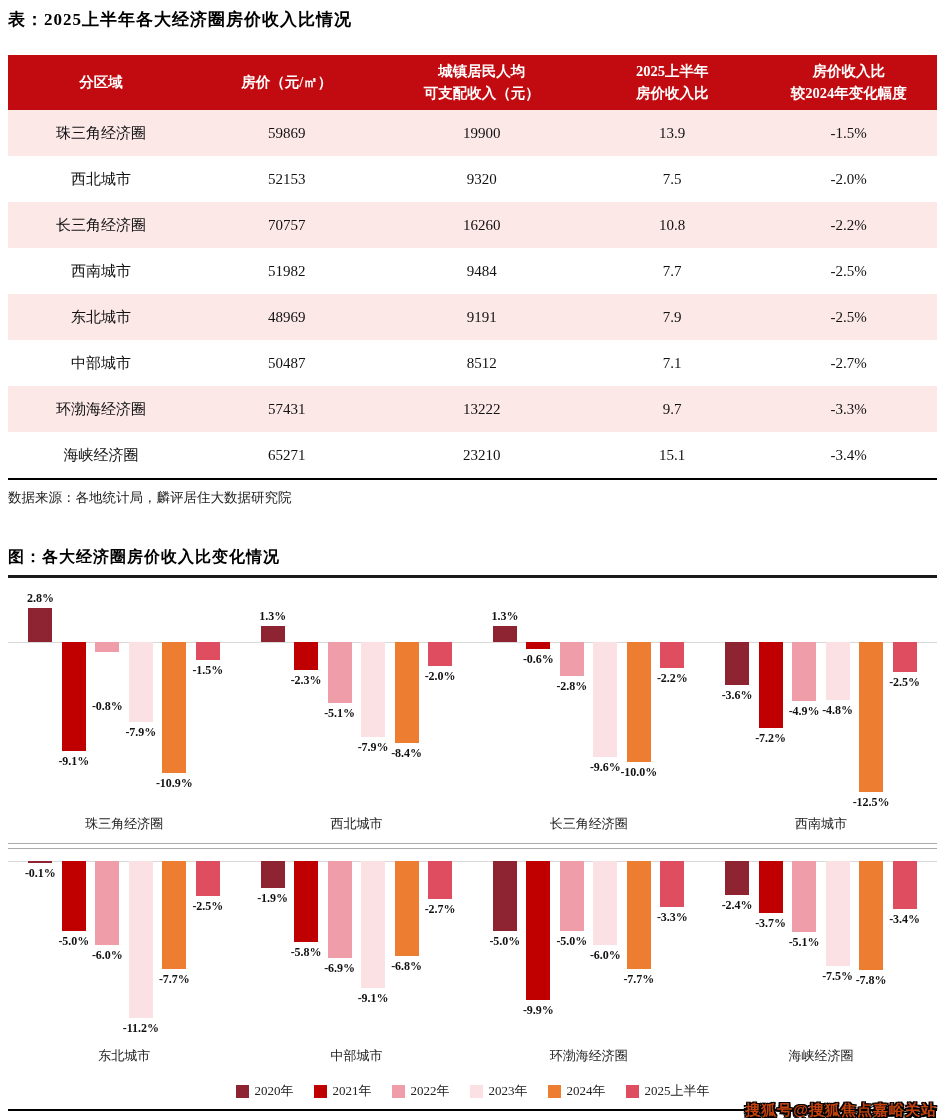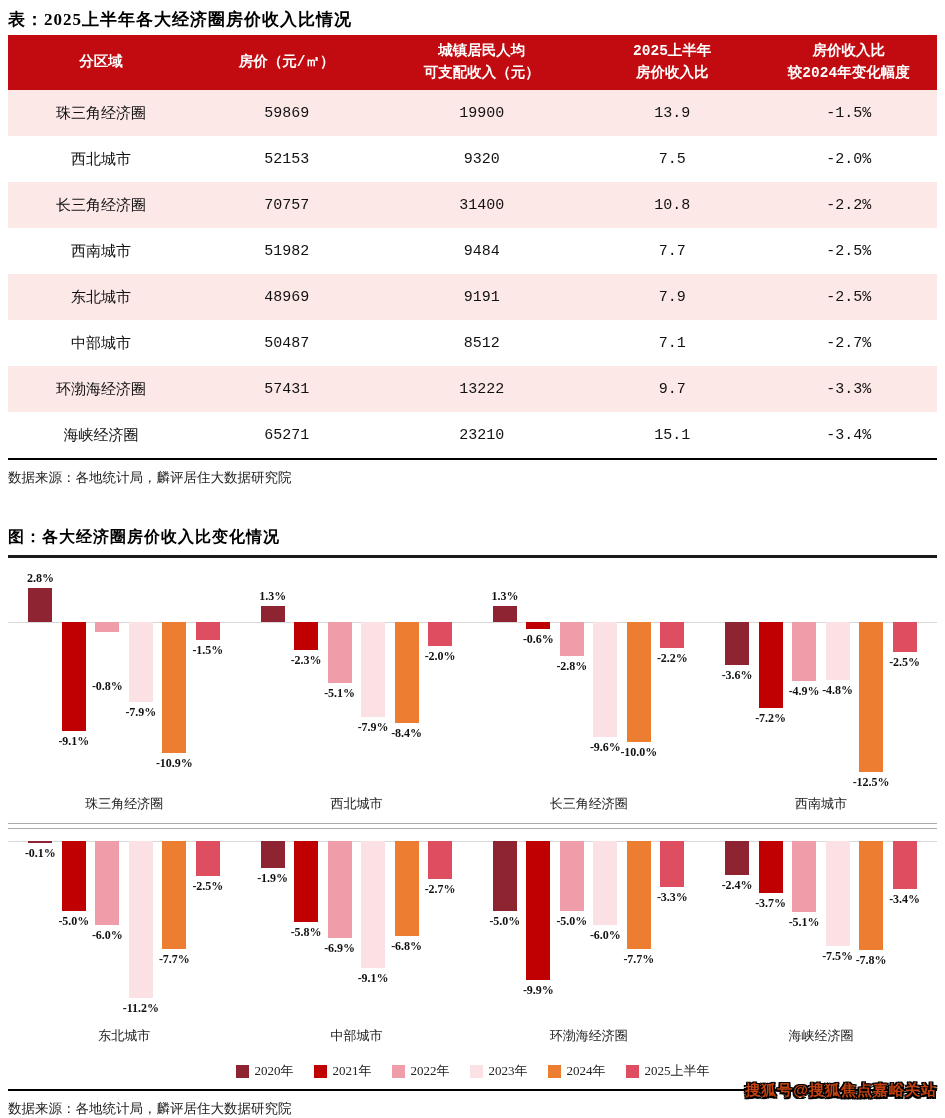--- a/index.html
+++ b/index.html
@@ -17,23 +17,22 @@
   .tbl-title{
     padding-top:8px;
     font-size:17px;
     font-weight:bold;
     color:#000;
     letter-spacing:1px;
   }
   table.price-table{
     width:100%;
     border-collapse:collapse;
-    margin-top:4px;
+    margin-top:24px;
     table-layout:fixed;
-    font-family:Liberation Mono, monospace;
   }
   table.price-table th{
     background:#C20B10;
     color:#fff;
     font-size:14.5px;
     font-weight:bold;
     height:55px;
     text-align:center;
     vertical-align:middle;
     white-space:pre-line;
@@ -172,21 +171,21 @@
         <tr>
           <td>西北城市</td>
           <td>52153</td>
           <td>9320</td>
           <td>7.5</td>
           <td>-2.0%</td>
         </tr>
         <tr>
           <td>长三角经济圈</td>
           <td>70757</td>
-          <td>31400</td>
+          <td>16260</td>
           <td>10.8</td>
           <td>-2.2%</td>
         </tr>
         <tr>
           <td>西南城市</td>
           <td>51982</td>
           <td>9484</td>
           <td>7.7</td>
           <td>-2.5%</td>
         </tr>

